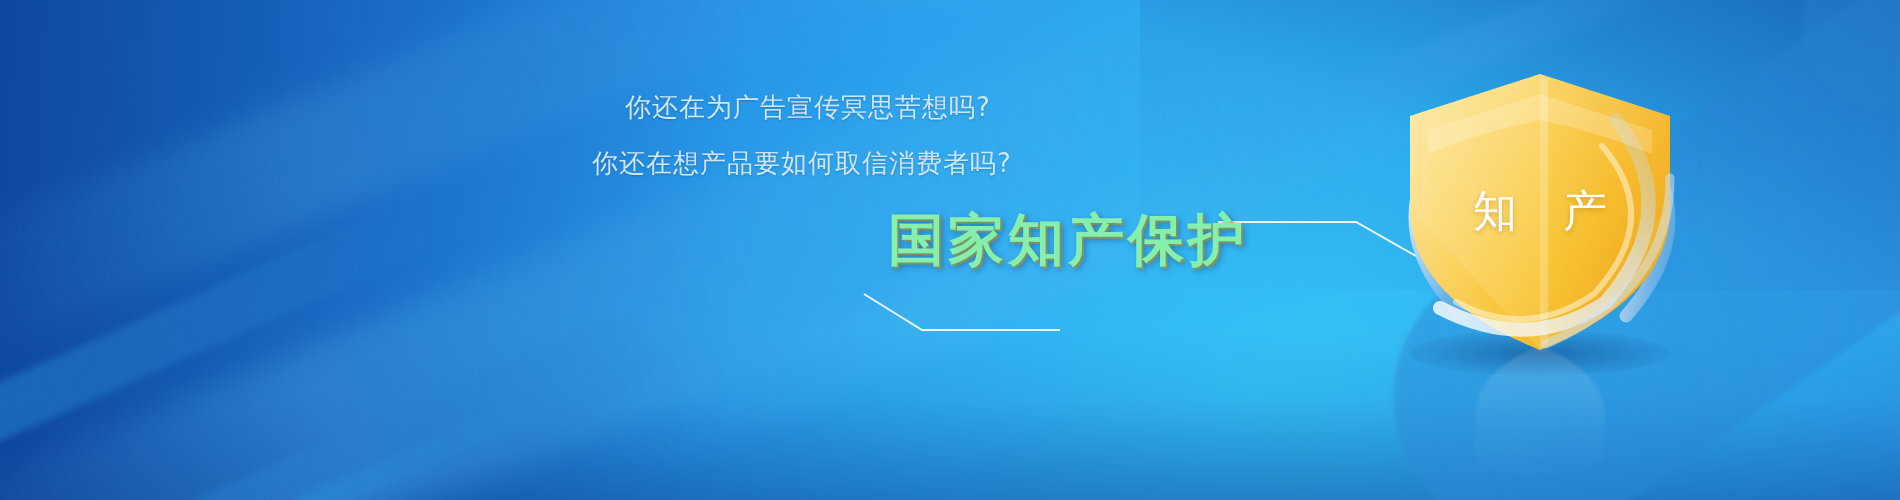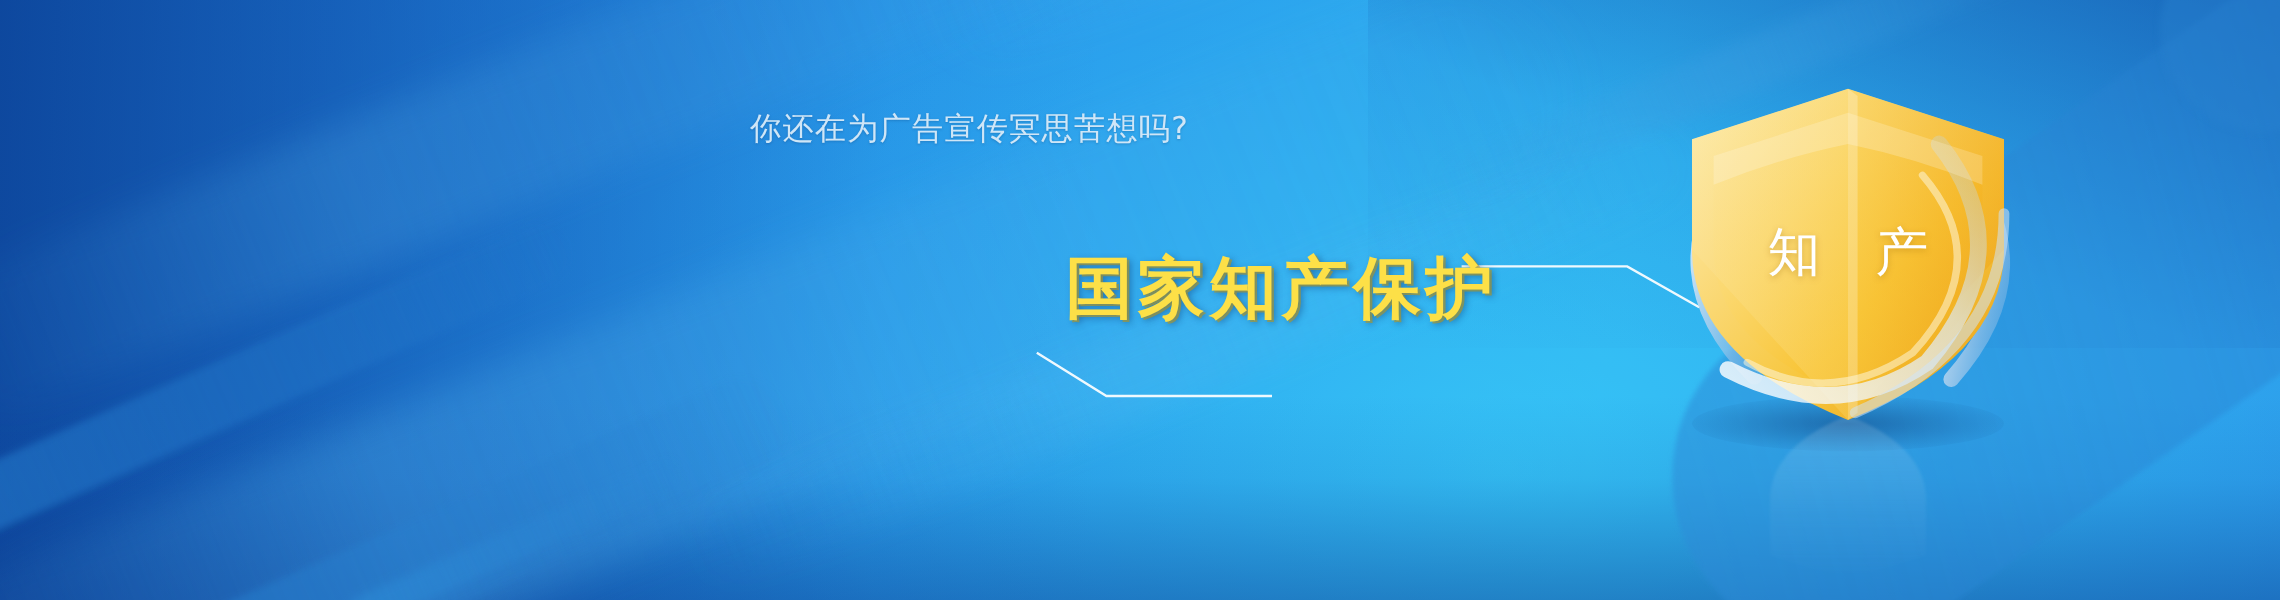--- a/index.html
+++ b/index.html
@@ -143,21 +143,21 @@
     font-size: 26px;
     letter-spacing: 1px;
     white-space: nowrap;
     text-shadow: 0 1px 2px rgba(0,40,90,0.25);
   }
   .sub-1 { left: 592px; top: 90px; margin-left: 33px; }
   .sub-2 { left: 592px; top: 146px; }
 
   .head-line {
     position: absolute;
-    color: #fde047;
+    color: #86efac;
     font-size: 56px;
     font-weight: bold;
     letter-spacing: 4px;
     white-space: nowrap;
     text-shadow:
       2px 2px 0 rgba(196,150,10,0.55),
       3px 3px 6px rgba(10,50,110,0.45);
   }
   .head-1 { left: 888px; top: 203px; }
   .head-2 { left: 1040px; top: 278px; }
@@ -239,20 +239,21 @@
 
   <svg class="rule" style="left:1190px; top:196px; width:240px; height:62px;" viewBox="0 0 240 62">
     <polyline points="28,26 166,26 226,60" fill="none" stroke="#ffffff" stroke-width="2" stroke-opacity="0.92"></polyline>
   </svg>
   <svg class="rule" style="left:850px; top:286px; width:240px; height:60px;" viewBox="0 0 240 60">
     <polyline points="14,8 72,44 210,44" fill="none" stroke="#ffffff" stroke-width="2" stroke-opacity="0.92"></polyline>
   </svg>
 
   <div class="copy">
     <div class="sub-line sub-1">你还在为广告宣传冥思苦想吗?</div>
+    <div class="sub-line sub-2">你还在想产品要如何取信消费者吗?</div>
     <div class="head-line head-1">国家知产保护</div>
   </div>
 
   <div class="refl-shadow"></div>
 
   <svg class="reflection" viewBox="0 0 340 300">
     <defs>
       <linearGradient id="rg" x1="0" y1="1" x2="0" y2="0">
         <stop offset="0%" stop-color="#ffffff" stop-opacity="0.85"></stop>
         <stop offset="60%" stop-color="#ffffff" stop-opacity="0.25"></stop>

